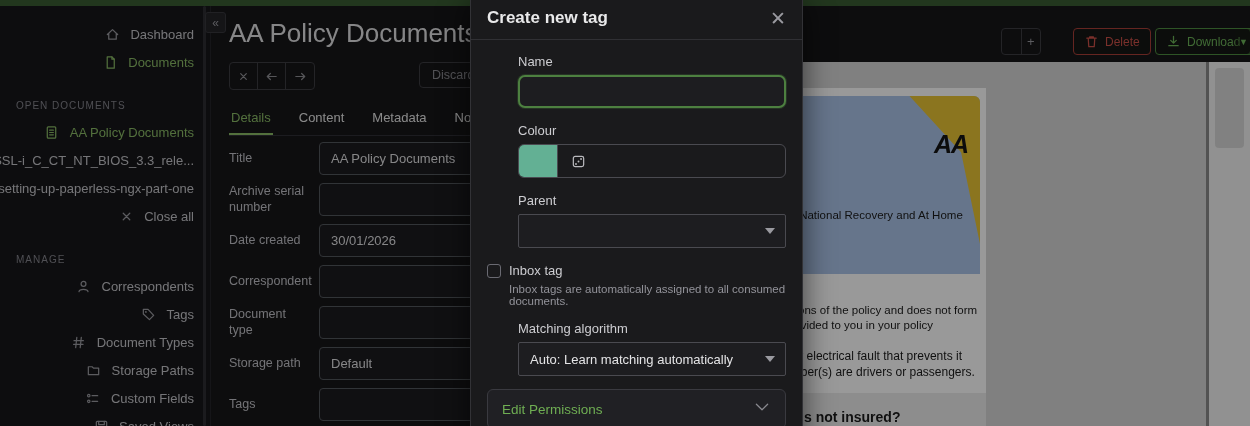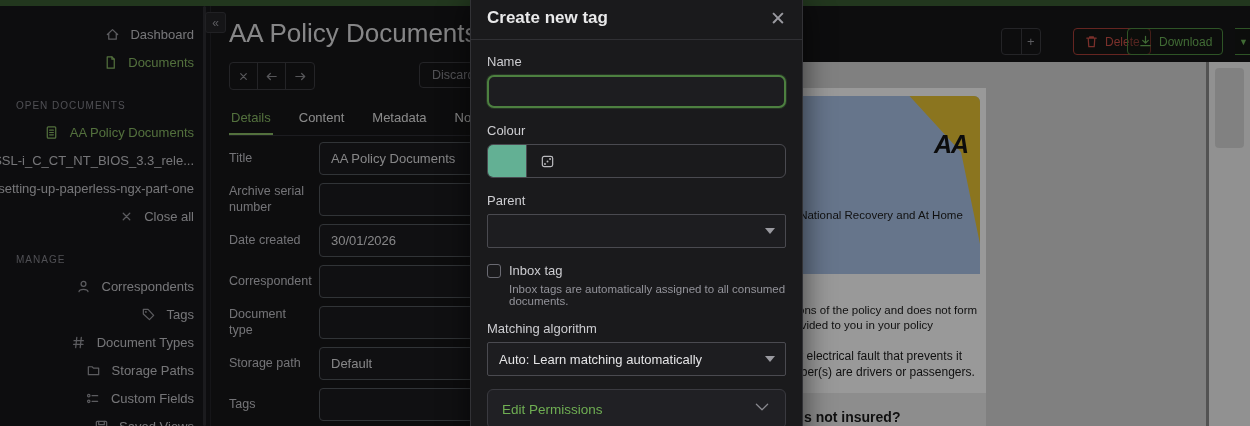--- a/index.html
+++ b/index.html
@@ -63,21 +63,21 @@
   .red-ico .tri { width:0; height:0; border-left:8px solid transparent; border-right:8px solid transparent; border-bottom:14px solid #ffffff; }
 
   
   .backdrop { position:absolute; inset:0; background:rgba(0,0,0,0.40); z-index:40; }
   .modal { position:absolute; left:470px; top:-6px; width:333px; height:470px; background:#1a1a1c; border:1px solid #323236; border-radius:6px; box-shadow:0 8px 30px rgba(0,0,0,0.6); z-index:50; color:#cdcdd1; }
   .modal-header { display:flex; align-items:center; justify-content:space-between; padding:13px 16px 11px 16px; border-bottom:1px solid #303034; }
   .modal-title { font-size:17px; font-weight:bold; color:#e9e9ea; }
   .modal-close { color:#9a9aa0; font-size:19px; line-height:1; cursor:pointer; }
   .modal-body { padding:14px 16px 0 16px; }
   .mlabel { font-size:13px; color:#cdcdd1; margin-bottom:6px; }
-  .mgroup { margin-bottom:15px; }
+  .mgroup { margin-bottom:15px;margin-left:31px; }
   .name-input { width:100%; height:33px; background:#1d1d20; border:2px solid #4d8040; border-radius:7px; box-shadow:0 0 0 1px rgba(77,128,64,0.25); color:#e4e4e6; font-size:13px; padding:0 10px; font-family:"Liberation Sans",sans-serif; }
   .colour-group { display:flex; height:34px; border:1px solid #4a4a50; border-radius:6px; overflow:hidden; }
   .swatch { width:38px; }
   .colour-text { flex:1; background:transparent; border:none; color:#e4e4e6; font-size:13px; padding:0 12px; font-family:"Liberation Sans",sans-serif; }
   .dice-btn { width:42px; border-left:1px solid #4a4a50; display:flex; align-items:center; justify-content:center; color:#b9b9bd; background:transparent; }
   .mselect { position:relative; height:34px; border:1px solid #4a4a50; border-radius:2px; background:#1d1d20; display:flex; align-items:center; padding:0 28px 0 11px; font-size:13px; color:#e4e4e6; }
   .mselect .sel-caret { position:absolute; right:10px; top:50%; transform:translateY(-50%); width:0; height:0; border-left:5px solid transparent; border-right:5px solid transparent; border-top:6px solid #9a9aa0; }
   .chk-row { display:flex; align-items:flex-end; gap:8px; margin-bottom:5px; }
   .chk { width:14px; height:14px; border:1px solid #6a6a72; border-radius:3px; background:transparent; }
   .chk-label { font-size:13px; color:#cdcdd1; }
@@ -277,21 +277,21 @@
         <div class="zc">+</div>
       </div>
       <div class="tbtn red" style="left:282px;">
         <span class="ico">
             <svg class="i" viewBox="0 0 16 16">
               <path d="M3 4.5h10M6 4.5V3h4v1.5M4.5 4.5l.6 9h5.8l.6-9"></path>
             </svg>
           </span>
         <span>Delete</span>
       </div>
-      <div class="tbtn" style="left:336px;">
+      <div class="tbtn" style="left:364px;">
         <span class="ico">
             <svg class="i" viewBox="0 0 16 16">
               <path d="M8 2.5v7M5 6.8L8 9.8l3-3M3 12.5h10"></path>
             </svg>
           </span>
         <span>Download</span>
       </div>
       <div class="split-caret" style="left:444px;">▼</div>
 
     </div>

